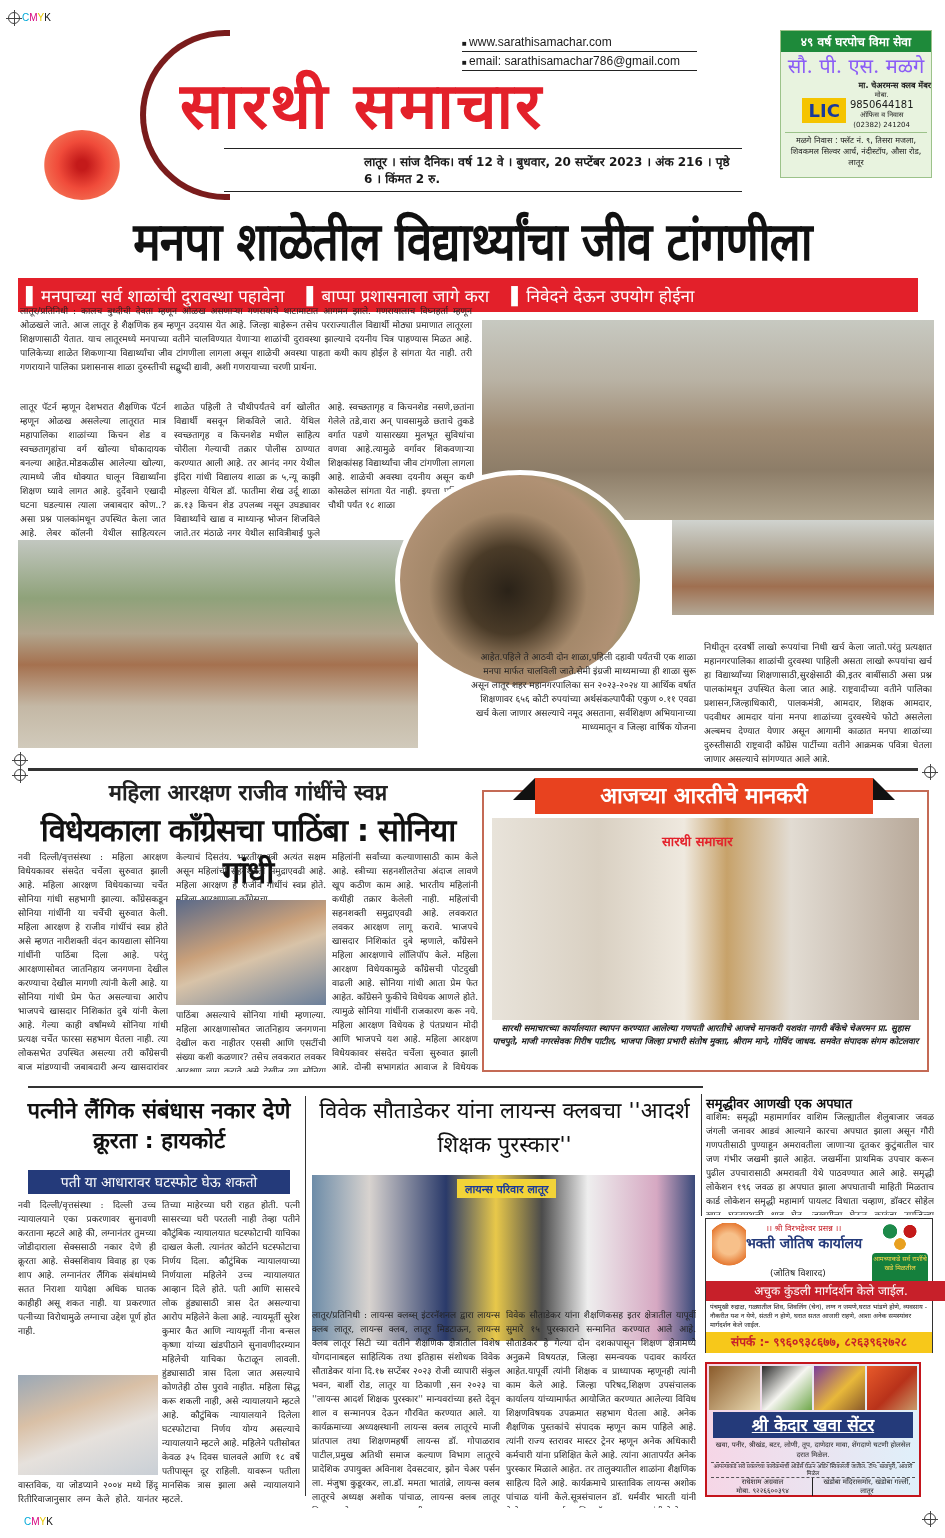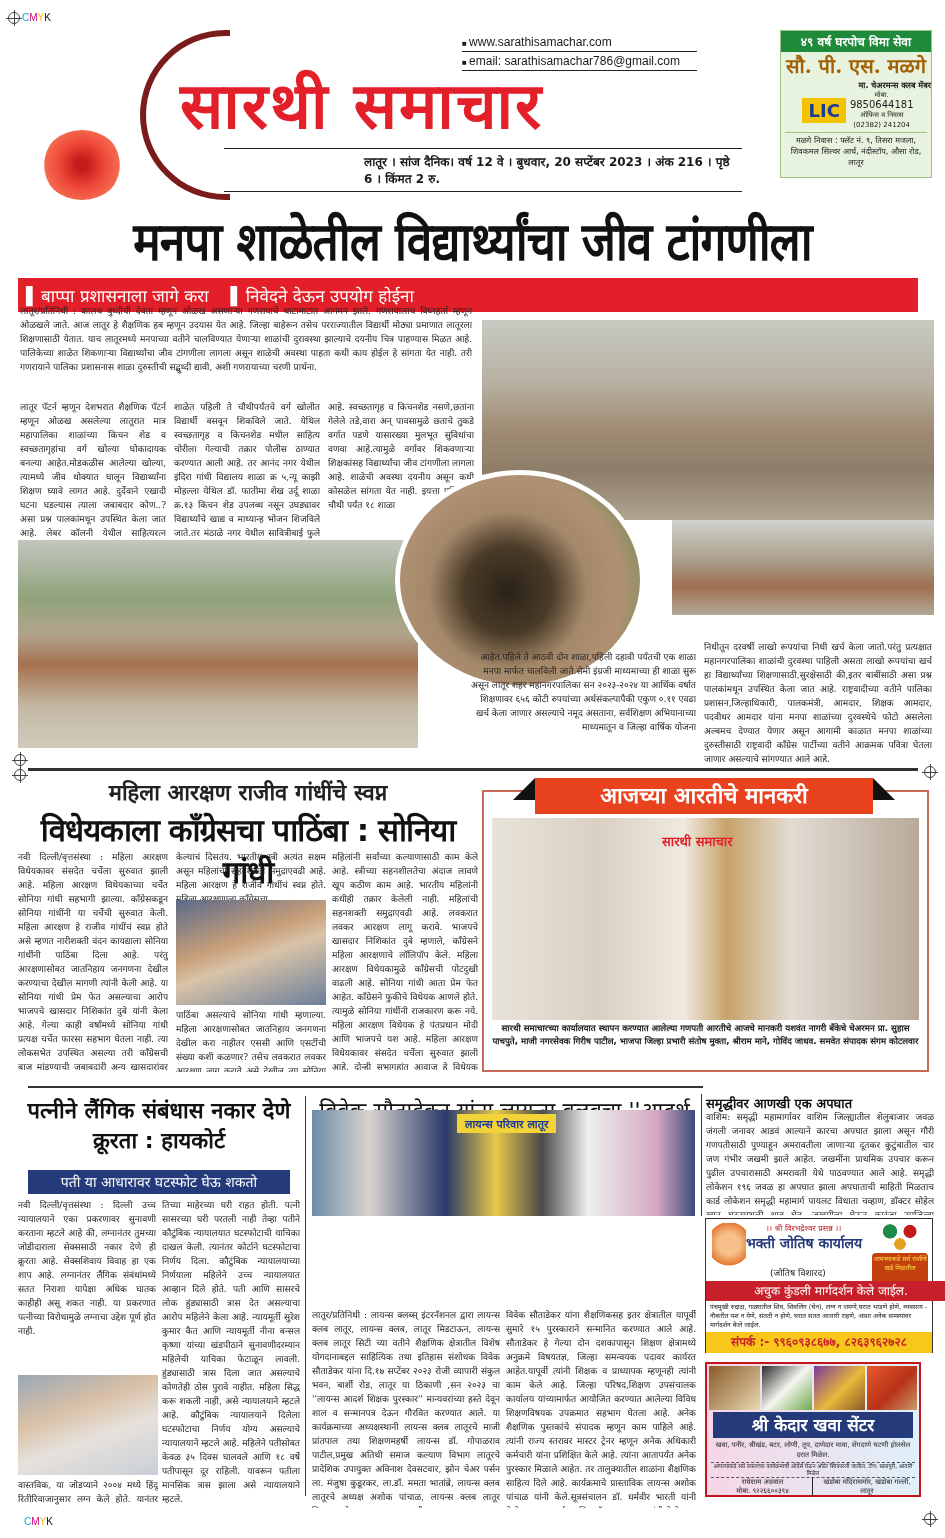--- a/index.html
+++ b/index.html
@@ -15,21 +15,21 @@
   .masthead-title { left: 180px; top: 60px; font-family: "DejaVu Serif", serif; font-weight: bold; font-size: 64px; color: #e3202a; letter-spacing: 2px; }
   .ganesh { left: 140px; top: 30px; width: 90px; height: 170px; border: 6px solid #7a1c1c; border-right: none; border-radius: 90px 0 0 90px; }
   .hibiscus { left: 42px; top: 130px; width: 80px; height: 70px; border-radius: 50%; background: radial-gradient(circle at 50% 50%, #c41a1a 10%, #f04b3a 45%, #f36a4f 70%, transparent 72%); }
   .contact { left: 462px; top: 33px; font-family: "Liberation Sans", sans-serif; font-size: 12px; }
   .contact div { padding: 2px 0; border-bottom: 1px solid #222; width: 235px; }
   .contact div::before { content: "■ "; font-size: 8px; }
   .dateline { left: 224px; top: 148px; width: 518px; border-top: 1px solid #222; border-bottom: 1px solid #222; padding: 4px 0 4px 140px; font-size: 12px; font-weight: bold; }
 
   .lic-ad { left: 780px; top: 30px; width: 152px; height: 148px; background: #e8f3df; border: 1px solid #9cc28a; text-align: center; font-size: 8px; }
   .lic-ad .bar { background: #1e8a3a; color: #fff; font-weight: bold; font-size: 12px; padding: 2px 0; }
-  .lic-ad .name { color: #a16207; font-weight: bold; font-size: 20px; font-family: "DejaVu Serif", serif; }
+  .lic-ad .name { color: #8b5cf6; font-weight: normal; font-size: 20px; font-family: "DejaVu Serif", serif; }
   .lic-ad .logo { display: inline-block; background: #f5c400; color: #1a3a9a; font-weight: bold; font-size: 18px; padding: 2px 6px; margin: 2px 4px; }
 
   
   .main-headline { left: 0; top: 208px; width: 945px; text-align: center; font-family: "DejaVu Sans", sans-serif; font-weight: bold; font-size: 46px; color: #111; letter-spacing: -1px; transform: scaleY(1.15); }
   .red-strip { left: 18px; top: 278px; width: 900px; height: 34px; background: #e3202a; color: #fff; font-size: 17px; display: flex; align-items: center; gap: 22px; padding-left: 8px; white-space: nowrap; }
   .red-strip span::before { content: "▌"; color: #fff; margin-right: 2px; }
 
   .body-text { font-size: 9px; line-height: 14px; color: #222; text-align: justify; font-family: "DejaVu Serif", serif; }
   .lead { left: 20px; top: 304px; width: 452px; }
   .col { position: absolute; }
@@ -48,54 +48,54 @@
   .sonia-head { left: 18px; top: 808px; width: 460px; text-align: center; font-size: 31px; font-weight: bold; color: #111; letter-spacing: -1px; }
   .ph-sonia { left: 176px; top: 900px; width: 150px; height: 105px; background: linear-gradient(160deg, #5a6a8a 0%, #c9a07a 40%, #d8c3a8 55%, #6b7f9a 100%); }
 
   
   .aarti-box { left: 482px; top: 790px; width: 447px; height: 282px; border: 2px solid #c46a55; }
   .aarti-tab { left: 535px; top: 778px; width: 338px; height: 36px; background: #e8421f; color: #fff; text-align: center; font-size: 22px; font-weight: bold; line-height: 36px; }
   .aarti-tab::before { content: ""; position: absolute; left: -22px; top: 0; border-right: 22px solid #111; border-top: 22px solid transparent; }
   .aarti-tab::after { content: ""; position: absolute; right: -22px; top: 0; border-left: 22px solid #111; border-top: 22px solid transparent; }
   .ph-aarti { left: 492px; top: 818px; width: 427px; height: 202px; background: linear-gradient(90deg, #e8e3da 0%, #d9d0c2 25%, #efe9df 45%, #c7a26a 55%, #e2dcd3 70%, #b8a99a 100%); }
   .aarti-logo { left: 170px; top: 14px; color: #e3202a; font-weight: bold; font-size: 13px; font-family: "DejaVu Serif", serif; }
-  .aarti-caption { left: 492px; top: 1022px; width: 427px; font-size: 8.6px; line-height: 13px; text-align: center; font-weight: bold; color: #222; }
+  .aarti-caption { left: 492px; top: 1022px; width: 427px; font-size: 8.6px; line-height: 13px; text-align: center; font-weight: bold; color: #222; font-style: italic; }
 
   
   .hc-head { left: 18px; top: 1096px; width: 282px; text-align: center; font-size: 22px; font-weight: bold; line-height: 30px; color: #111; }
   .hc-sub { left: 28px; top: 1170px; width: 262px; height: 24px; background: #243a7a; color: #fff; text-align: center; font-size: 14px; line-height: 24px; }
   .ph-couple { left: 18px; top: 1375px; width: 140px; height: 100px; background: linear-gradient(160deg, #9aa8b6 0%, #d9c0a6 35%, #e6e1dc 60%, #c9cfd6 100%); }
 
   
   .lions-head { left: 312px; top: 1094px; width: 385px; text-align: center; font-size: 22px; color: #111; line-height: 34px; }
-  .ph-lions { left: 312px; top: 1110px; width: 383px; height: 106px; background: linear-gradient(90deg, #6d8ca8 0%, #d8d3cf 15%, #2a3a6a 35%, #e8c84a 48%, #4b4b4b 60%, #eeeeee 72%, #d6a8c2 90%, #3a4a7a 100%); }
+  .ph-lions { left: 312px; top: 1175px; width: 383px; height: 166px; background: linear-gradient(90deg, #6d8ca8 0%, #d8d3cf 15%, #2a3a6a 35%, #e8c84a 48%, #4b4b4b 60%, #eeeeee 72%, #d6a8c2 90%, #3a4a7a 100%); }
   .lions-banner { left: 145px; top: 4px; background: #f2d338; color: #1a3a9a; font-weight: bold; font-size: 11px; padding: 2px 8px; }
 
   
   .sam-head { left: 706px; top: 1094px; font-size: 13px; font-weight: bold; color: #111; }
   .sam-body { left: 706px; top: 1110px; width: 228px; }
 
   
   .jy-ad { left: 705px; top: 1218px; width: 228px; height: 135px; border: 1px solid #333; background: #fff; }
   .jy-top { position: absolute; left: 60px; top: 3px; font-size: 8px; color: #c4151c; }
   .jy-name { position: absolute; left: 40px; top: 14px; font-size: 14px; color: #243a7a; font-weight: bold; }
   .jy-person { position: absolute; left: 60px; top: 32px; font-size: 12px; font-weight: bold; margin-top: 28px; }
   .jy-deg { position: absolute; left: 64px; top: 47px; font-size: 9px; }
-  .jy-badge { position: absolute; right: 4px; top: 34px; width: 56px; height: 40px; border-radius: 4px; background: #c2410c; color: #ffd94a; font-size: 6.5px; text-align: center; line-height: 9px; padding-top: 2px; }
+  .jy-badge { position: absolute; right: 4px; top: 34px; width: 56px; height: 40px; border-radius: 4px; background: #15803d; color: #ffd94a; font-size: 6.5px; text-align: center; line-height: 9px; padding-top: 2px; }
   .jy-red { position: absolute; left: 0; top: 62px; width: 250px; height: 20px; background: #c7202a; color: #fff; font-size: 12px; text-align: center; line-height: 20px; }
   .jy-desc { position: absolute; left: 4px; top: 84px; width: 220px; font-size: 6.5px; line-height: 9px; }
   .jy-contact { position: absolute; left: 0; top: 113px; width: 226px; height: 21px; background: #f7c81a; color: #c7202a; font-size: 12px; font-weight: bold; text-align: center; line-height: 21px; }
   .ganesha-icon { position: absolute; left: 6px; top: 4px; width: 34px; height: 52px; background: radial-gradient(circle at 50% 40%, #f7c08a 30%, #e67a33 60%, transparent 62%); }
   .gems-icon { position: absolute; right: 10px; top: 4px; width: 40px; height: 28px; background: radial-gradient(circle at 20% 30%, #1d8a4a 18%, transparent 20%), radial-gradient(circle at 70% 30%, #c41a1a 18%, transparent 20%), radial-gradient(circle at 45% 75%, #e8a020 18%, transparent 20%); }
 
   
   .kh-ad { left: 705px; top: 1362px; width: 216px; height: 135px; border: 2px solid #c4151c; background: linear-gradient(90deg, #f6d6e6 0%, #dff0fa 100%); }
   .kh-photos { position: absolute; left: 2px; top: 2px; width: 208px; height: 44px; display: flex; gap: 2px; }
   .kh-photos div { flex: 1; }
-  .kh-title { position: absolute; left: 6px; top: 48px; width: 200px; height: 26px; background: #243a7a; color: #fff; font-weight: bold; font-size: 17px; text-align: center; line-height: 26px; }
+  .kh-title { position: absolute; left: 6px; top: 48px; width: 200px; height: 26px; background: #243a7a; color: #fff; font-weight: bold; font-size: 17px; text-align: center; line-height: 26px; text-decoration: underline; }
   .kh-items { position: absolute; left: 4px; top: 76px; width: 204px; font-size: 7px; text-align: center; line-height: 10px; color: #222; }
   .kh-note { position: absolute; left: 4px; top: 98px; width: 204px; font-size: 5.5px; text-align: center; line-height: 7px; border-top: 1px dashed #555; border-bottom: 1px dashed #555; }
   .kh-left { position: absolute; left: 6px; top: 114px; width: 100px; font-size: 7px; line-height: 9px; text-align: center; border-right: 1px solid #222; }
   .kh-right { position: absolute; left: 110px; top: 114px; width: 100px; font-size: 7px; line-height: 9px; text-align: center; }
 </style>
 </head>
 <body>
 
 <div class="abs cmyk" style="left:22px;top:12px;">
   <span class="c">C</span><span class="m">M</span><span class="y">Y</span><span class="k">K</span>
@@ -129,20 +129,21 @@
       <div style="font-size:10px;">9850644181</div>
       <div>ऑफिस व निवास</div>
       <div>(02382) 241204</div>
     </div>
   </div>
   <div style="border-top:1px solid #9cc28a;margin:2px 4px;padding-top:2px;line-height:11px;">मळगे निवास : फ्लॅट नं. ९, तिसरा मजला, शिवकमल सिल्वर आर्च, नंदीस्टॉप, औसा रोड, लातूर</div>
 </div>
 
 <div class="abs main-headline">मनपा शाळेतील विद्यार्थ्यांचा जीव टांगणीला</div>
 <div class="abs red-strip">
+  <span>मनपाच्या सर्व शाळांची दुरावस्था पहावेना</span>
   <span>बाप्पा प्रशासनाला जागे करा</span>
   <span>निवेदने देऊन उपयोग होईना</span>
 </div>
 <div class="abs body-text lead">लातूर/प्रतिनिधी : कालच बुध्दीची देवता म्हणून ओळख असणाऱ्या गणरायाचे थाटामाटात आगमन झाले. गणरायालाच विघ्नहर्ता म्हणून ओळखले जाते. आज लातूर हे शैक्षणिक हब म्हणून उदयास येत आहे. जिल्हा बाहेरून तसेच परराज्यातील विद्यार्थी मोठ्या प्रमाणात लातूरला शिक्षणासाठी येतात. याच लातूरमध्ये मनपाच्या वतीने चालविण्यात येणाऱ्या शाळांची दुरावस्था झाल्याचे दयनीय चित्र पाहण्यास मिळत आहे. पालिकेच्या शाळेत शिकणाऱ्या विद्यार्थ्यांचा जीव टांगणीला लागला असून शाळेची अवस्था पाहता कधी काय होईल हे सांगता येत नाही. तरी गणरायाने पालिका प्रशासनास शाळा दुरुस्तीची सद्बुध्दी द्यावी, अशी गणरायाच्या चरणी प्रार्थना.</div>
 <div class="col body-text" style="left:20px;top:400px;width:146px;height:140px;overflow:hidden;">लातूर पॅटर्न म्हणून देशभरात शैक्षणिक पॅटर्न म्हणून ओळख असलेल्या लातूरात मात्र महापालिका शाळांच्या किचन शेड व स्वच्छतागृहांचा वर्ग खोल्या घोकादायक बनल्या आहेत.मोडकळीस आलेल्या खोल्या, त्यामध्ये जीव धोक्यात घालून विद्यार्थ्यांना शिक्षण घ्यावे लागत आहे. दुर्देवाने एखादी घटना घडल्यास त्याला जबाबदार कोण..? असा प्रश्न पालकांमधून उपस्थित केला जात आहे. लेबर कॉलनी येथील साहित्यरत्न अण्णाभाऊ साठे प्रा.विद्यालय मनपा शाळा क्र.२६ स्वच्छतागृह व किचन शेड नसून या</div>
 <div class="col body-text" style="left:174px;top:400px;width:146px;height:140px;overflow:hidden;">शाळेत पहिली ते चौथीपर्यंतचे वर्ग खोलीत विद्यार्थी बसवून शिकविले जाते. येथिल स्वच्छतागृह व किचनशेड मधील साहित्य चोरीला गेल्याची तक्रार पोलीस ठाण्यात करण्यात आली आहे. तर आनंद नगर येथील इंदिरा गांधी विद्यालय शाळा क्र ५,न्यू काझी मोहल्ला येथिल डॉ. फातीमा शेख उर्दू शाळा क्र.१३ किचन शेड उपलब्ध नसून उघड्यावर विद्यार्थ्यांचे खाद्य व माध्यान्ह भोजन शिजविले जाते.तर मंठाळे नगर येथील सावित्रीबाई फुले विद्यालय मनपा शाळा क्र.९ च्या किचन शेड व स्वच्छतागृहांची अवस्था अत्यंत खराब</div>
 <div class="col body-text" style="left:328px;top:400px;width:146px;height:140px;overflow:hidden;">आहे. स्वच्छतागृह व किचनशेड नसणे,छतांना गेलेले तडे,वारा अन् पावसामुळे छताचे तुकडे वर्गात पडणे यासारख्या मुलभूत सुविधांचा वणवा आहे.त्यामुळे वर्गावर शिकवणाऱ्या शिक्षकांसह विद्यार्थ्यांचा जीव टांगणीला लागला आहे. शाळेची अवस्था दयनीय असून कधी कोसळेल सांगता येत नाही. इयत्ता पहिली ते चौथी पर्यंत १८ शाळा</div>
 <div class="photo ph-school1"></div>
 <div class="photo ph-school2"></div>
 <div class="photo ph-school3"></div>

